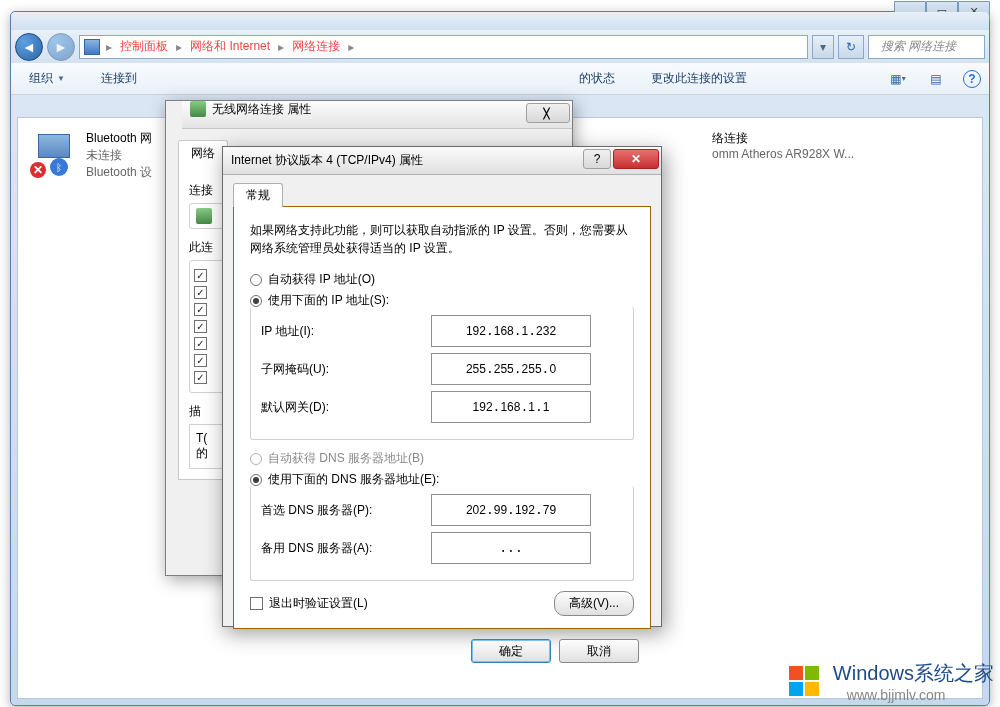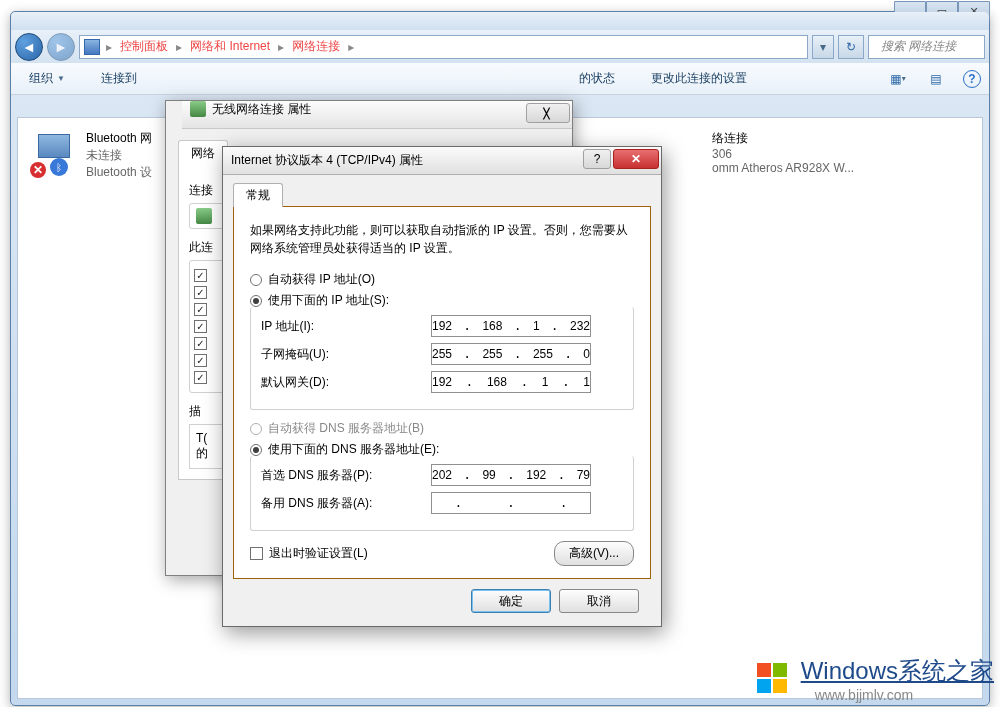--- a/index.html
+++ b/index.html
@@ -74,37 +74,37 @@
 .dlg2-tab { padding: 3px 12px; background: #fff; border: 1px solid #b0b0b0; border-bottom: none; border-radius: 3px 3px 0 0; position:relative; z-index:2; }
 .dlg2-pane { background: #fff; border: 1px solid #a16207; padding: 14px 16px 12px; margin-top:-1px; }
 .hint { margin-bottom: 14px; line-height: 1.5; }
 .radio-row { display: flex; align-items: center; gap: 6px; margin: 4px 0; }
 .radio { width: 12px; height: 12px; border: 1px solid #707070; border-radius: 50%; display:flex; align-items:center; justify-content:center; }
 .radio.sel::after { content:''; width:6px; height:6px; background:#404040; border-radius:50%; display:block; }
 .radio.dis { border-color: #b0b0b0; }
 .field-group { border: 1px solid #d0d0d0; border-radius: 3px; padding: 8px 10px 10px; margin: 2px 0 10px; }
 .field-row { display: flex; align-items: center; margin: 6px 0; }
 .field-label { width: 170px; }
-.ip-input { width: 160px; height: 22px; border: 1px solid #909090; background: #fff; display: flex; align-items: center; justify-content: space-between; font-family: "Courier New", monospace; font-size: 13px; }
+.ip-input { width: 160px; height: 32px; border: 1px solid #909090; background: #fff; display: flex; align-items: center; justify-content: center; font-family: "Courier New", monospace; font-size: 13px; }
 .ip-input span { text-align:center; }
 .dis-label { color: #888; }
 .bottom-row { display: flex; align-items: center; margin-top: 8px; }
 .adv-btn { margin-left: auto; padding: 3px 14px; background: linear-gradient(#fdfdfd, #e0e0e0); border: 1px solid #888; border-radius: 10px; }
 .dlg-buttons { display: flex; justify-content: flex-end; gap: 8px; padding: 10px 12px 0; }
 .btn { width: 80px; height: 24px; background: linear-gradient(#fdfdfd, #e0e0e0); border: 1px solid #888; border-radius: 3px; display:flex; align-items:center; justify-content:center; }
 .btn.default { border: 1px solid #3c7fb1; box-shadow: inset 0 0 0 1px #7cc0f0; }
 
 
 .watermark { position: absolute; right: 6px; bottom: 4px; display: flex; align-items: center; gap: 8px; z-index: 999; }
 .wm-logo { width: 40px; height: 40px; position: relative; }
 .wm-logo .q1 { position:absolute; left:4px; top:4px; width:14px; height:14px; background:#f25022; }
 .wm-logo .q2 { position:absolute; left:20px; top:4px; width:14px; height:14px; background:#7fba00; }
 .wm-logo .q3 { position:absolute; left:4px; top:20px; width:14px; height:14px; background:#00a4ef; }
 .wm-logo .q4 { position:absolute; left:20px; top:20px; width:14px; height:14px; background:#ffb900; }
-.wm-text1 { font-size: 24px; color: #1e4a8a; text-decoration: underline; }
+.wm-text1 { font-size: 20px; color: #1e4a8a; }
 .wm-text2 { font-size: 14px; color: #888; margin-left: 14px; }
 </style>
 </head>
 <body>
 
 <div class="explorer">
   <div class="win-controls">
     <div class="win-btn">—</div>
     <div class="win-btn">▭</div>
     <div class="win-btn close">✕</div>
@@ -154,21 +154,20 @@
       </div>
       <div class="conn-text">
         <div class="conn-title">Bluetooth 网</div>
         <div class="conn-sub">未连接</div>
         <div class="conn-sub">Bluetooth 设</div>
       </div>
     </div>
     <div class="conn-card right">
       <div class="conn-text">
         <div class="conn-title">络连接</div>
-        <div class="conn-sub">306</div>
         <div class="conn-sub">omm Atheros AR928X W...</div>
       </div>
     </div>
   </div>
 </div>
 
 <div class="dlg1">
   <div class="dlg1-title">
     <div class="dlg1-icon"></div>
     <span>无线网络连接 属性</span>

